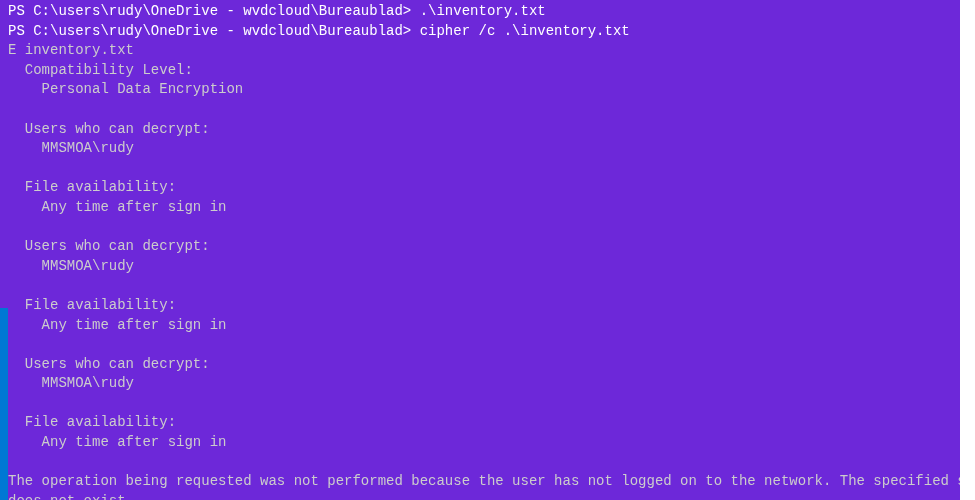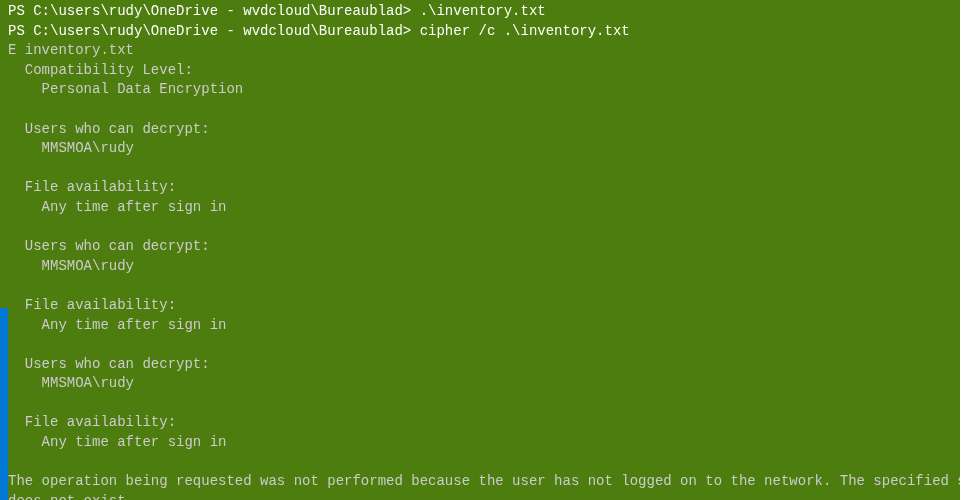--- a/index.html
+++ b/index.html
@@ -11,21 +11,21 @@
       background: #ffffff;
       font-family: Consolas, 'Courier New', monospace;
       font-size: 14px;
       line-height: 1.4;
       width: 975px;
       height: 500px;
       overflow: hidden;
       position: relative;
     }
     .terminal {
-      background: #4d7c0f;
+      background: #6d28d9;
       color: #cccccc;
       padding: 2px 0 0 8px;
       white-space: pre;
       width: 960px;
       height: 500px;
       overflow: hidden;
       position: relative;
     }
     .prompt-line {
       color: #ffffff;

